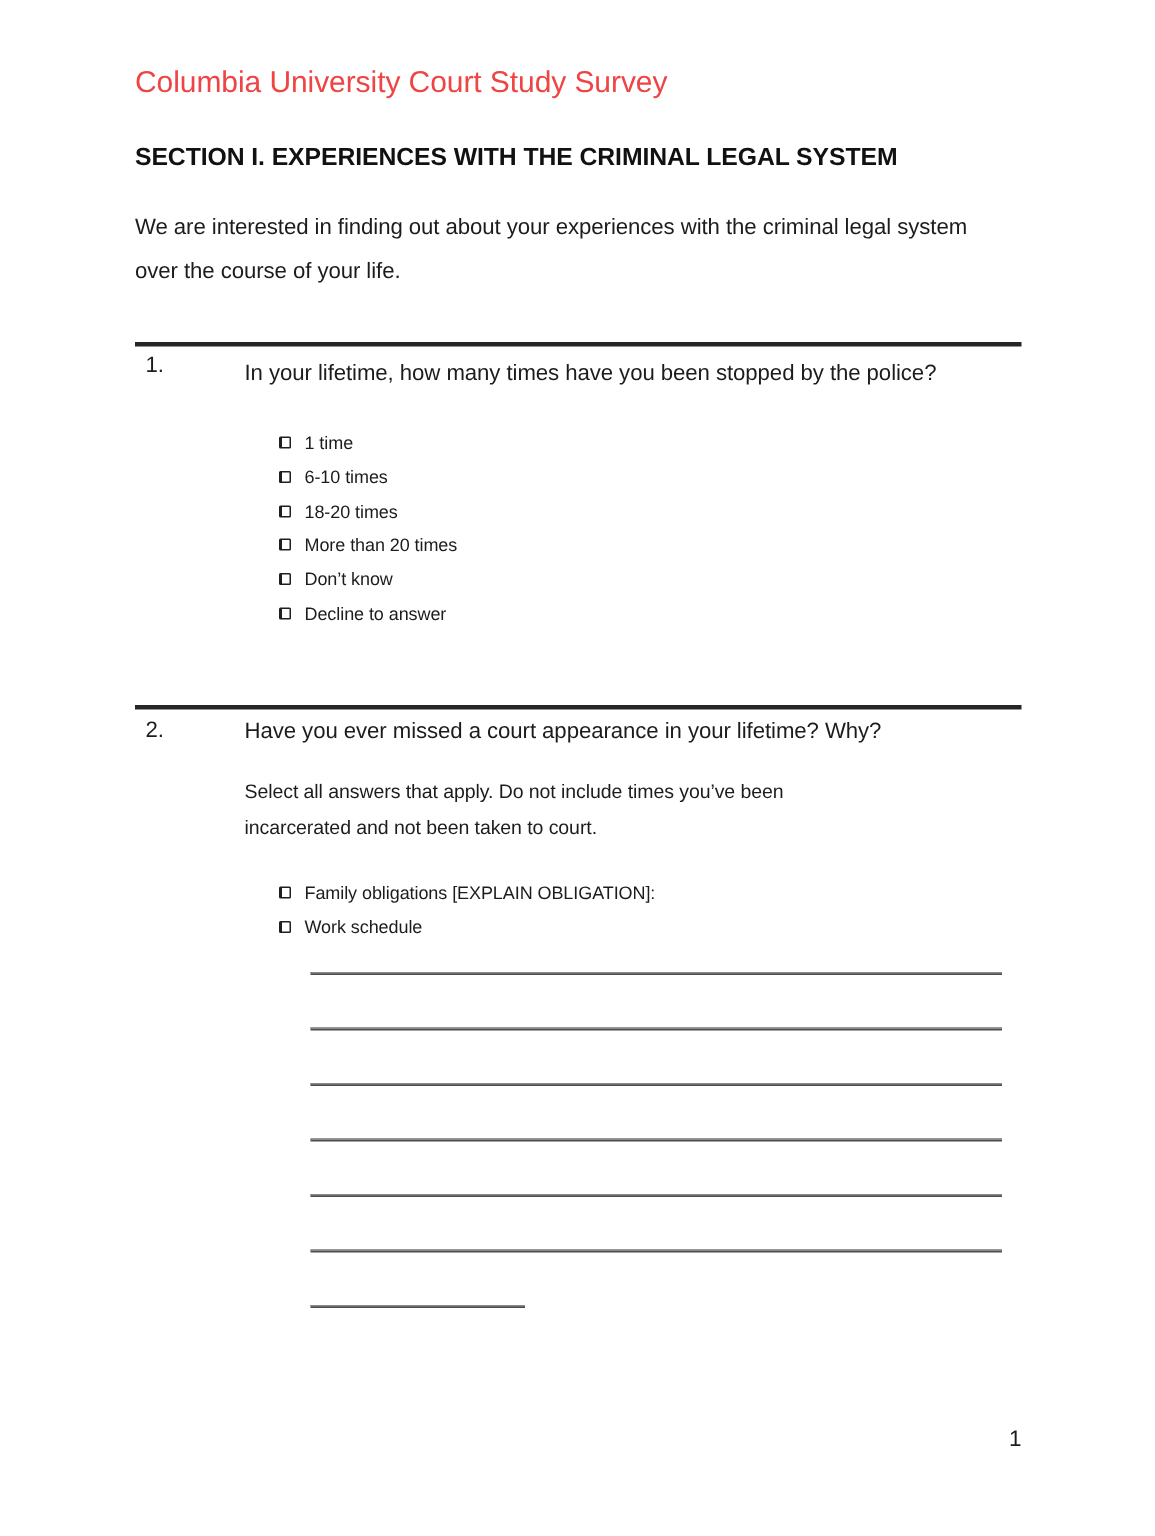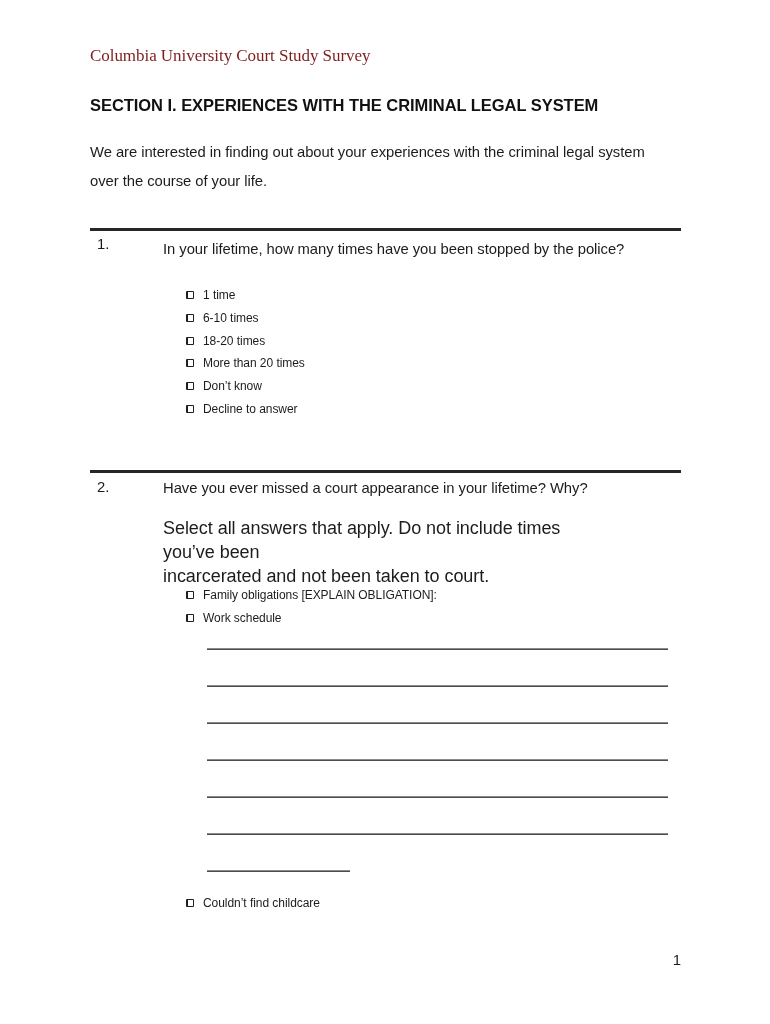--- a/index.html
+++ b/index.html
@@ -14,23 +14,22 @@
     background: #ffffff;
     overflow: hidden;
     font-family: "Liberation Sans", sans-serif;
     color: #1c1c1c;
     letter-spacing: -0.05px;
   }
   .abs { position: absolute; }
 
   .doc-header {
     top: 47px; left: 90px;
-    font-size: 17px; line-height: 17px;
-    color: #7f1d1d;
-    font-family: Liberation Serif, serif;
+    font-size: 20px; line-height: 17px;
+    color: #ef4444;
   }
   .section-title {
     top: 96px; left: 90px;
     font-size: 16.5px; font-weight: bold;
     line-height: 19px;
     color: #111111;
   }
   .intro {
     top: 138px; left: 90px; width: 600px;
     font-size: 14.8px; line-height: 29px;
@@ -51,21 +50,21 @@
     left: 163px;
     font-size: 14.8px; line-height: 17px;
   }
   .q1-number { top: 236px; }
   .q1-text   { top: 241px; }
   .q2-number { top: 479px; }
   .q2-text   { top: 480px; }
 
   .instructions {
     top: 516px; left: 163px; width: 440px;
-    font-size: 18px; line-height: 24px;
+    font-size: 13px; line-height: 24px;
   }
 
   .options {
     left: 186px;
   }
   .options-q1 { top: 284px; }
   .options-q2 { top: 584px; }
   .options-childcare { top: 892px; }
   .option-row {
     display: flex;
@@ -170,22 +169,16 @@
   </div>
 
   <div class="abs answer-line" style="top:648px"></div>
   <div class="abs answer-line" style="top:685px"></div>
   <div class="abs answer-line" style="top:722px"></div>
   <div class="abs answer-line" style="top:759px"></div>
   <div class="abs answer-line" style="top:796px"></div>
   <div class="abs answer-line" style="top:833px"></div>
   <div class="abs answer-line-short"></div>
 
-  <div class="abs options options-childcare">
-    <div class="option-row">
-      <span class="checkbox"></span>
-      <span class="option-label">Couldn’t find childcare</span>
-    </div>
-  </div>
 
   <div class="abs page-number">1</div>
 
 </div>
 
 </body></html>

